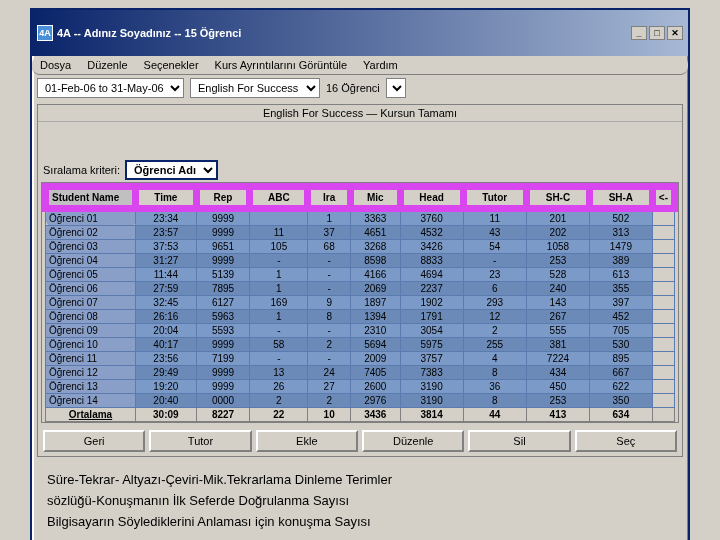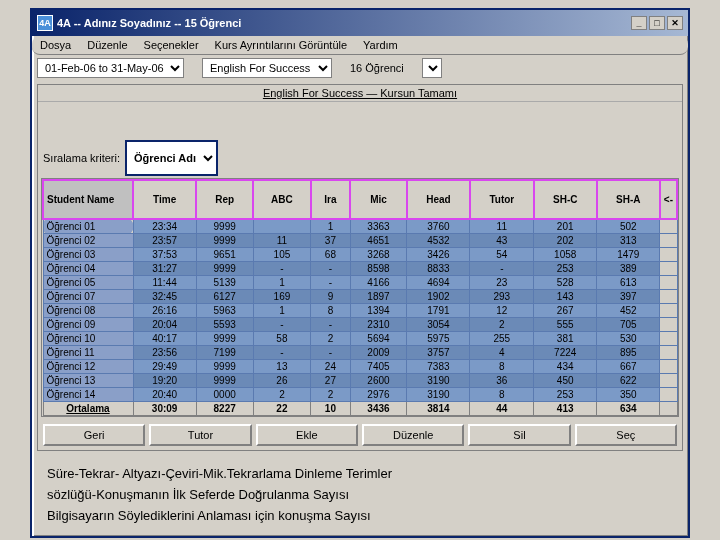--- a/index.html
+++ b/index.html
@@ -16,21 +16,21 @@
       width: 660px;
       margin: 8px auto;
       border: 2px solid #0a246a;
       background: #d4d0c8;
       box-shadow: 2px 2px 0 #fff inset, -1px -1px 0 #808080 inset;
     }
 
     .title-bar {
       background: linear-gradient(to right, #0a246a, #a6b8d4);
       color: white;
-      padding: 5px 5px;
+      padding: 15px 5px;
       display: flex;
       align-items: center;
       justify-content: space-between;
       font-size: 11px;
       font-weight: bold;
     }
 
     .title-bar-left {
       display: flex;
       align-items: center;
@@ -80,21 +80,21 @@
 
     .menu-item {
       padding: 1px 4px;
       cursor: pointer;
     }
 
     .toolbar {
       padding: 3px 5px;
       display: flex;
       align-items: center;
-      gap: 18px;
+      gap: 6px;
     }
 
     .select-box {
       border: 1px solid #808080;
       background: white;
       padding: 1px 3px;
       font-size: 11px;
       height: 20px;
     }
 
@@ -107,63 +107,62 @@
       border: 1px solid #808080;
       background: #d4d0c8;
     }
 
     .english-title {
       text-align: center;
       font-size: 11px;
       padding: 2px;
       background: #d4d0c8;
       border-bottom: 1px solid #aaa;
-      text-decoration: underline;
     }
 
     .filter-row {
       display: flex;
       align-items: center;
       padding: 2px 5px;
       gap: 5px;
       margin-top: 36px;
     }
 
     .sort-label {
       font-size: 11px;
     }
 
     .sort-select {
       border: 2px solid #0a246a;
       background: white;
       padding: 1px 3px;
       font-size: 11px;
-      height: 36px;
+      height: 20px;
       font-weight: bold;
     }
 
     .table-container {
       margin: 0 3px 3px 3px;
       border: 1px solid #808080;
       overflow: hidden;
     }
 
     table {
       width: 100%;
       border-collapse: collapse;
       font-size: 10px;
     }
 
     thead tr {
       background: #d4d0c8;
     }
 
     thead th {
-      border: 2px solid #d946ef;
-      padding: 13px 3px;
+      border: 7px solid #d946ef;
+      padding: 2px 3px;
       text-align: center;
       font-weight: bold;
       white-space: nowrap;
       background: #d4d0c8;
     }
 
     thead th:first-child {
       text-align: left;
       background: #c0c0c0;
     }
@@ -355,20 +354,33 @@
               <td>1</td>
               <td>-</td>
               <td>4166</td>
               <td>4694</td>
               <td>23</td>
               <td>528</td>
               <td>613</td>
               <td style="background: rgb(212, 208, 200); border-left: 1px solid rgb(128, 128, 128);"></td>
             </tr>
             <tr>
+              <td style="text-align: left;">Öğrenci 06</td>
+              <td>27:59</td>
+              <td>7895</td>
+              <td>1</td>
+              <td>-</td>
+              <td>2069</td>
+              <td>2237</td>
+              <td>6</td>
+              <td>240</td>
+              <td>355</td>
+              <td style="background: rgb(212, 208, 200); border-left: 1px solid rgb(128, 128, 128);"></td>
+            </tr>
+            <tr>
               <td style="text-align: left;">Öğrenci 07</td>
               <td>32:45</td>
               <td>6127</td>
               <td>169</td>
               <td>9</td>
               <td>1897</td>
               <td>1902</td>
               <td>293</td>
               <td>143</td>
               <td>397</td>

